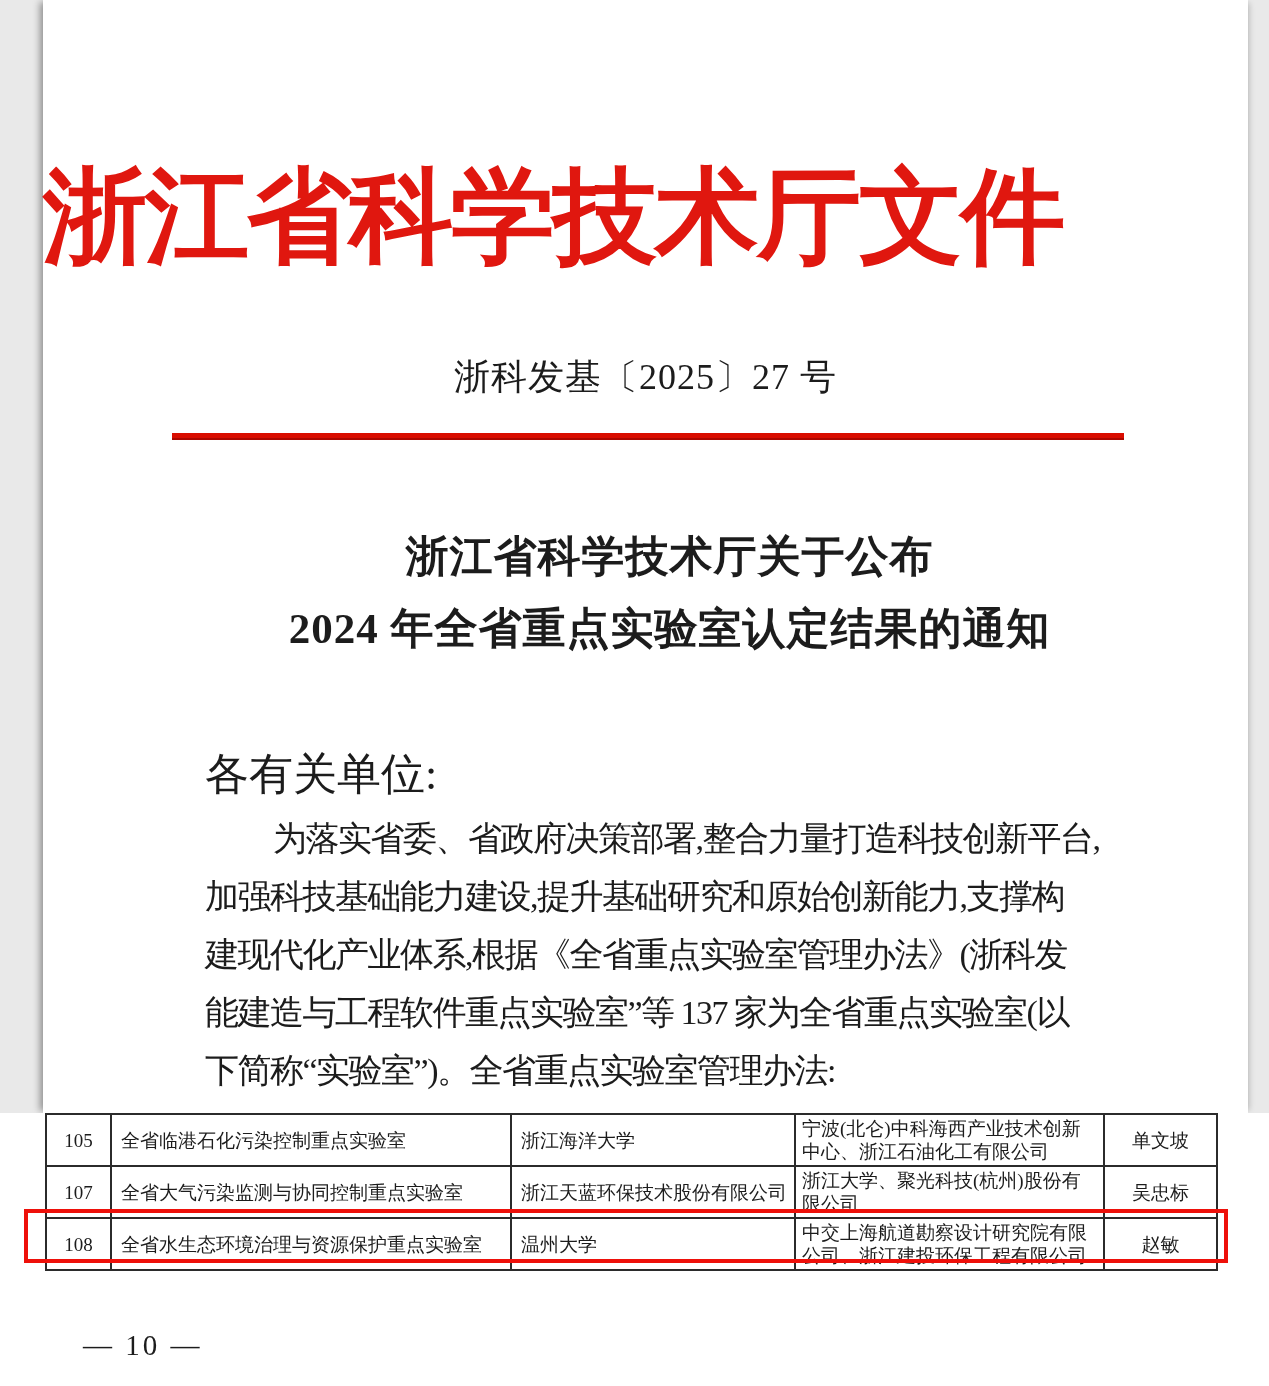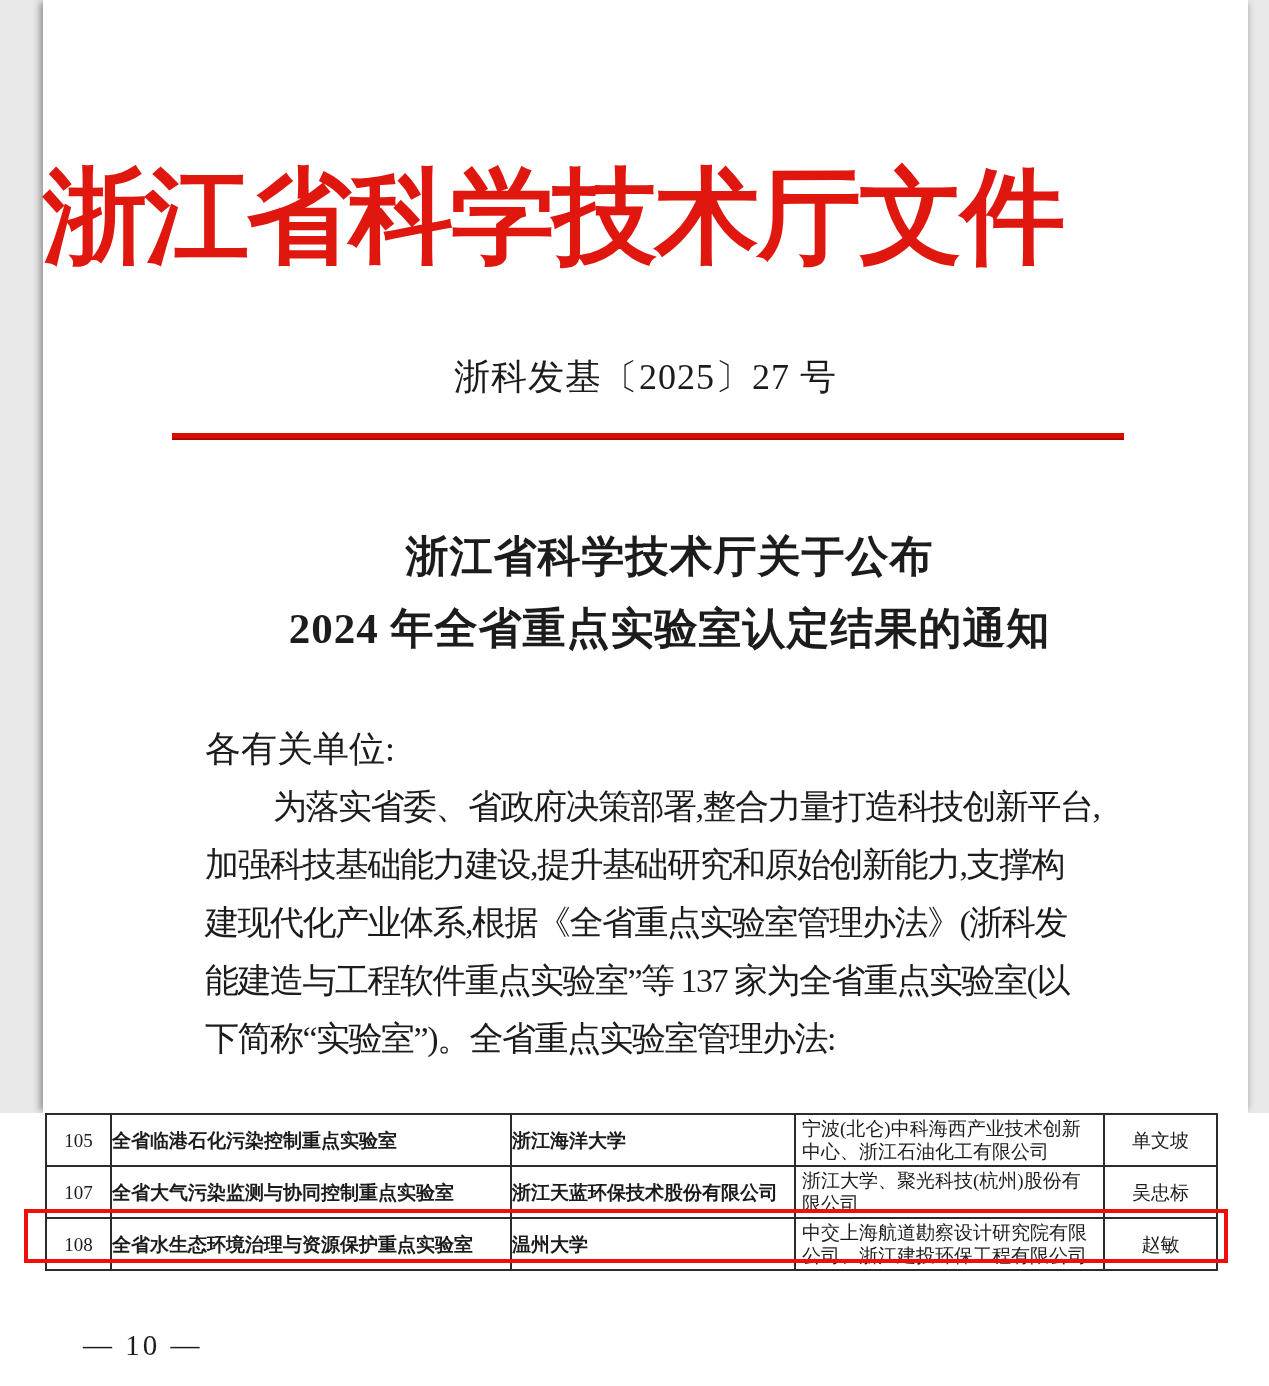--- a/index.html
+++ b/index.html
@@ -32,46 +32,46 @@
     background: var(--rule-red, #d90d00);
     box-shadow: inset 0 -2px 0 rgba(120,0,0,.45);
   }
   .notice-title {
     position: absolute; top: 521px; left: 0; width: 100%;
     text-align: center; font-size: 43px; font-weight: bold; line-height: 72px;
     letter-spacing: 1px;
     padding-left: 48px;
   }
   .salutation {
-    position: absolute; top: 731px; left: 162px;
-    font-size: 36px; line-height: 1.05;
+    position: absolute; top: 752px; left: 162px;
+    font-size: 44px; line-height: 1.05;
   }
   .body-lines { position: absolute; top: 788px; left: 162px; width: 960px; }
   .body-line {
     height: 58px; font-size: 34px; line-height: 1.12;
     letter-spacing: -1.5px; white-space: nowrap;
   }
-  .body-line.indent { text-indent: 68px; }
+  .body-line.indent { text-indent: 68px; margin-top: 32px; }
 
   
   .bottom-sheet {
     position: absolute; left: 0; top: 1113px; width: 1269px; height: 273px;
     background: var(--page-bg, #fff);
   }
   table.labs {
     position: absolute; left: 45px; top: 0;
     width: 1171px; border-collapse: collapse; table-layout: fixed;
   }
   .labs td {
     border: 2px solid var(--table-border, #2b2b2b);
     font-size: 19px; line-height: 23px; padding: 2px 6px;
     vertical-align: middle; overflow: hidden;
   }
   .labs td.c-no, .labs td.c-dir { text-align: center; padding: 2px 10px; }
-  .labs td.c-lab, .labs td.c-host { white-space: nowrap; padding-left: 0; font-weight: bold; }
+  .labs td.c-lab, .labs td.c-host { white-space: nowrap; padding-left: 9px; }
   .highlight-box {
     position: absolute; left: 24px; top: 96px; width: 1204px; height: 54px;
     border: 4px solid var(--highlight-red, #ee100a);
     pointer-events: none;
   }
   .page-number {
     position: absolute; left: 83px; top: 216px;
     font-size: 29px; letter-spacing: 3px; white-space: nowrap;
   }
 </style>

